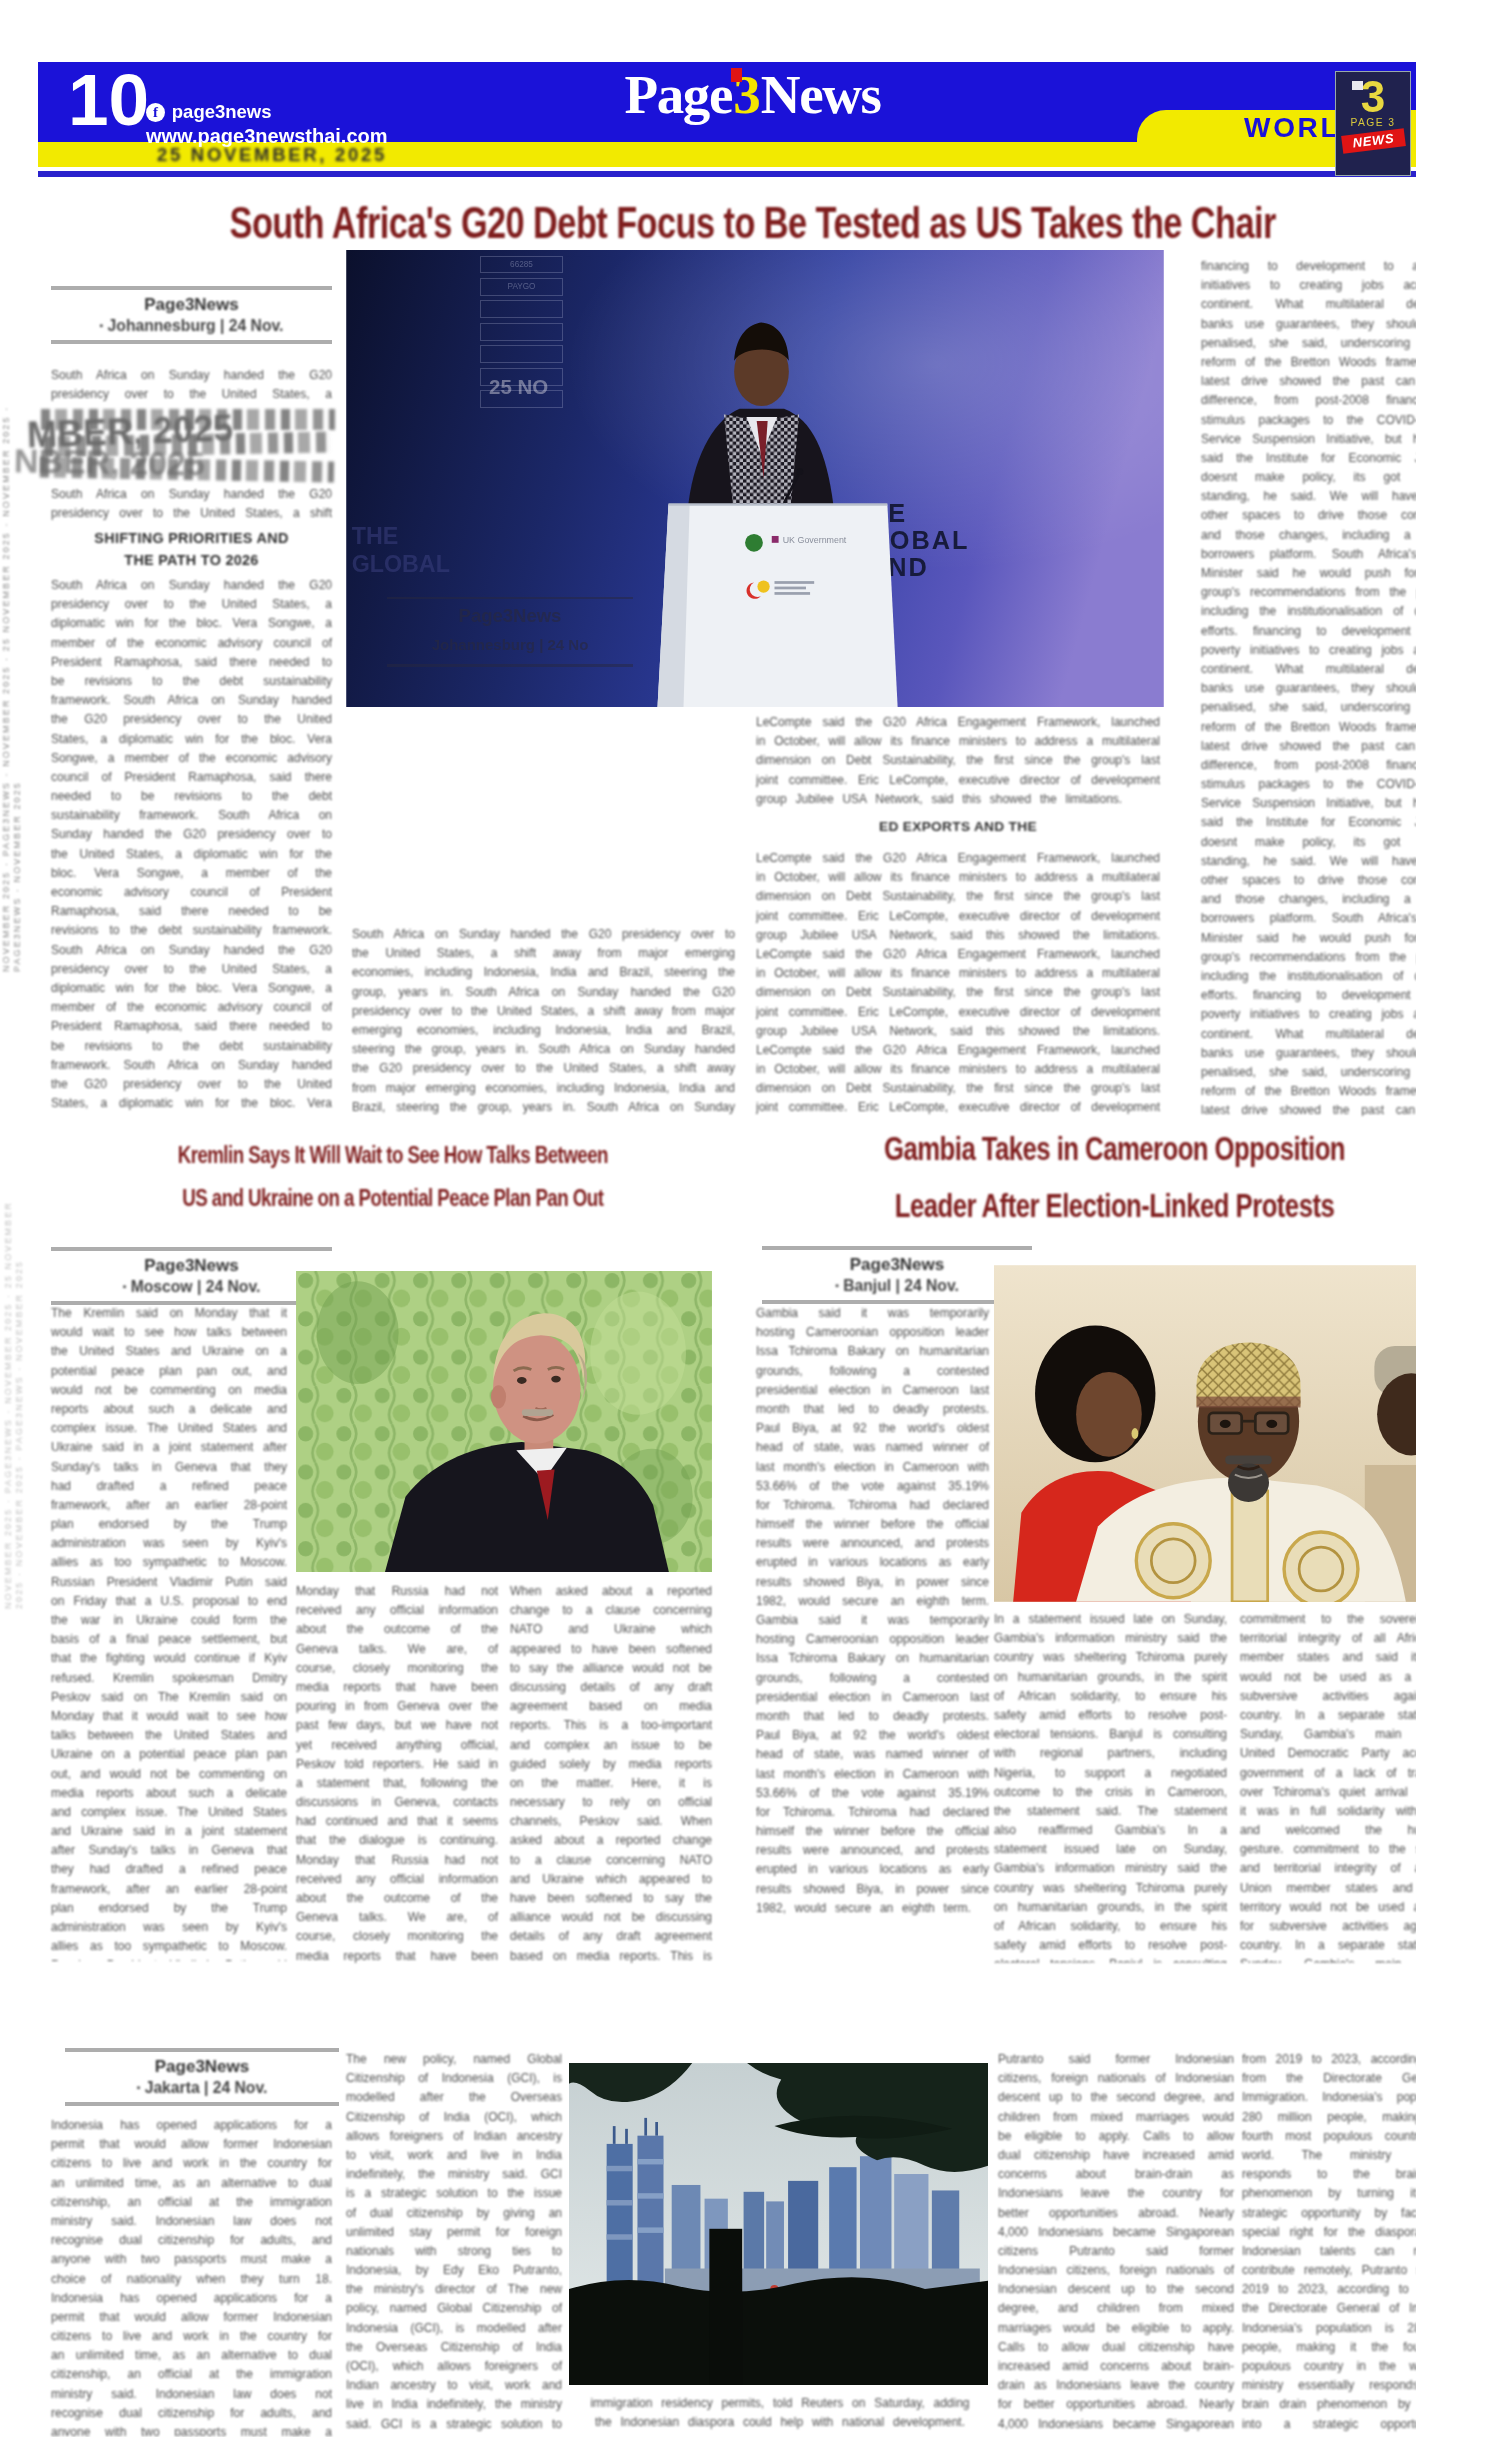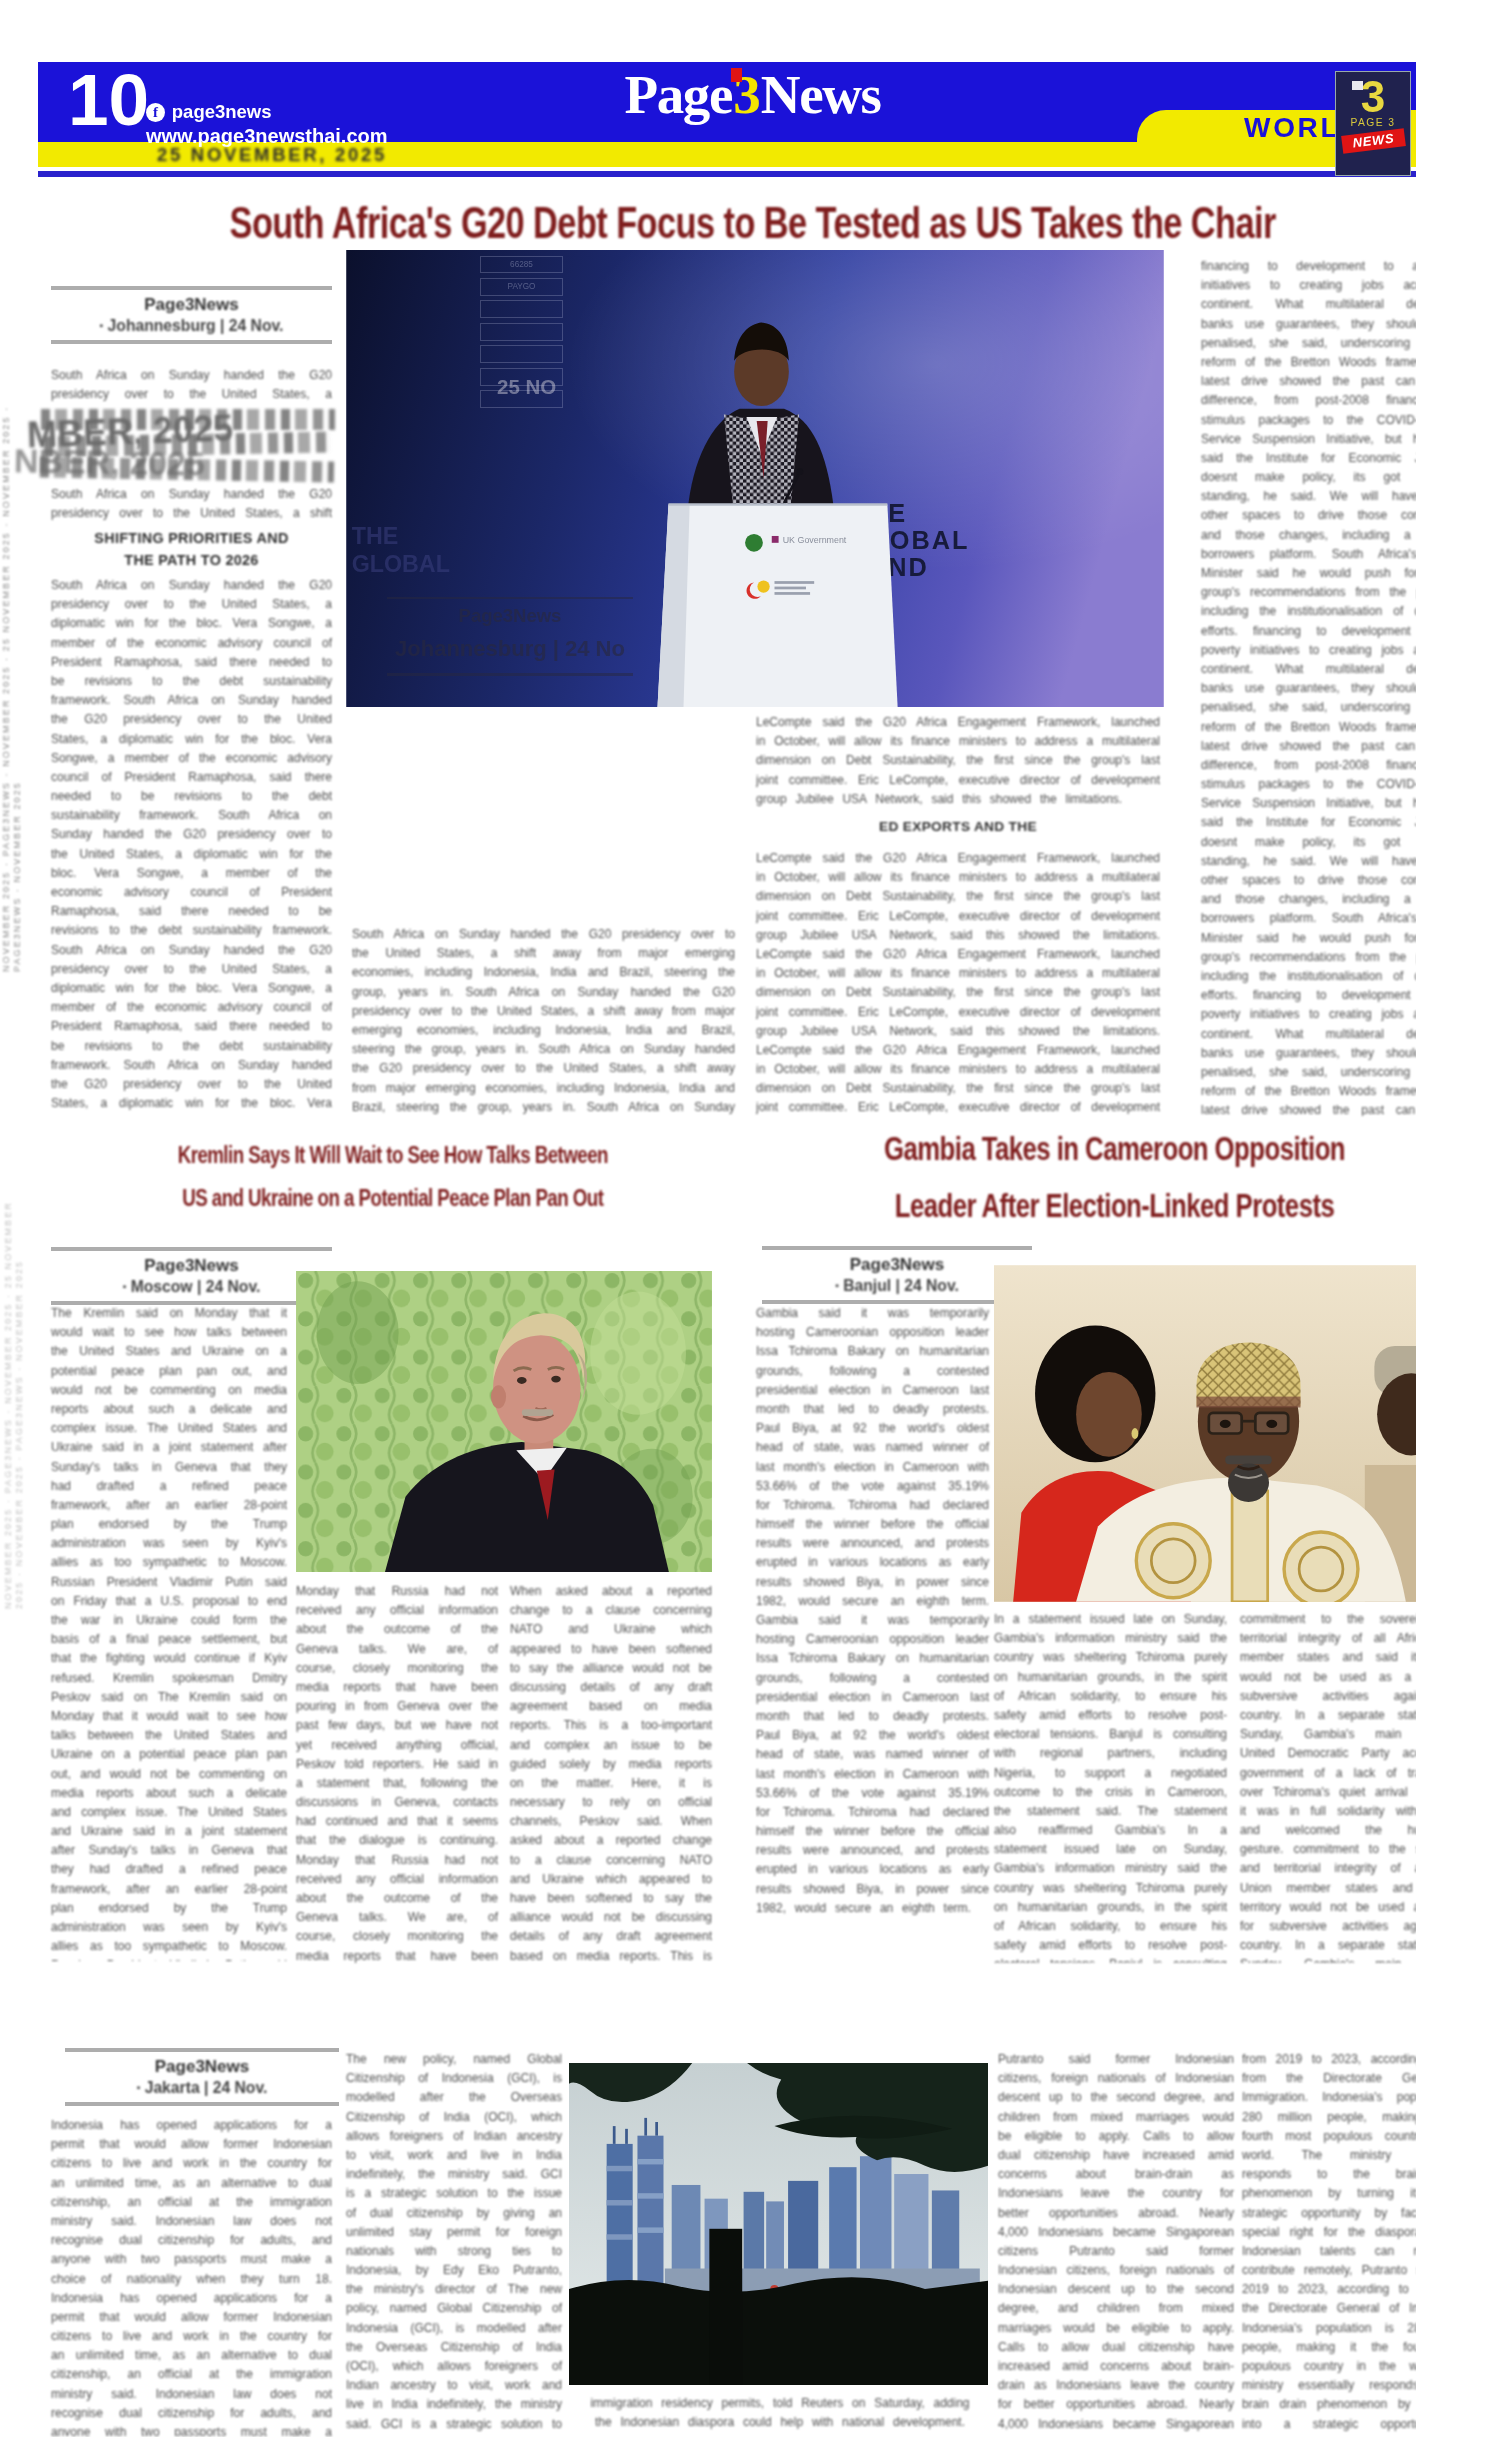--- a/index.html
+++ b/index.html
@@ -54,22 +54,22 @@
             background:repeating-linear-gradient(90deg,#6f6f6f 0 9px,#fdfdfd 9px 14.4px,#9a9a9a 14.4px 26px,#ffffff 26px 32px,#828282 32px 42px,#fafafa 42px 48px);}
   .marginstrip{position:absolute;writing-mode:vertical-rl;transform:rotate(180deg);font-size:9px;color:#8a8a8a;
                filter:blur(1.1px);letter-spacing:2.1px;line-height:1.2;overflow:hidden;}
   .dateghost{position:absolute;font-weight:900;color:#6a6a6a;filter:blur(1.6px);white-space:nowrap;}
   
   .photo{position:absolute;overflow:hidden;}
   .photo svg{display:block;}
   .p1-ghostbyline{position:absolute;left:41px;width:246px;text-align:center;color:rgba(40,40,62,0.62);filter:blur(0.5px);}
   .p1-ghostbyline .grule{height:2.7px;background:rgba(40,40,62,0.5);margin:5.5px 0;}
   .p1-gsrc{font-size:18.5px;font-weight:700;}
-  .p1-gdl{font-size:22px;font-weight:700;margin-top:9.6px;}
-  .p1-25no{position:absolute;left:151px;top:125px;font-size:20.5px;font-weight:700;color:rgba(185,185,202,0.55);filter:blur(0.7px);}
+  .p1-gdl{font-size:15px;font-weight:700;margin-top:9.6px;}
+  .p1-25no{position:absolute;left:143px;top:125px;font-size:20.5px;font-weight:700;color:rgba(185,185,202,0.55);filter:blur(0.7px);}
   .p1-table{position:absolute;left:134px;top:5.5px;width:83px;opacity:0.8;}
   .p1-table .trow{height:15.7px;margin-bottom:4.8px;border:0.7px solid rgba(205,210,235,0.30);
                   color:rgba(215,220,240,0.40);font-size:8.2px;text-align:center;line-height:15.7px;filter:blur(0.7px);}
 </style>
 </head>
 <body>
 
 <div id="page">
 
   <div class="abs hdr-blue"></div>

